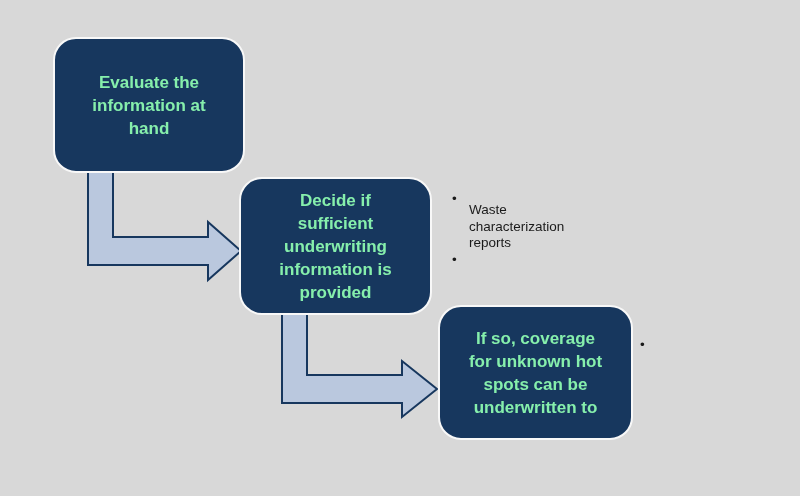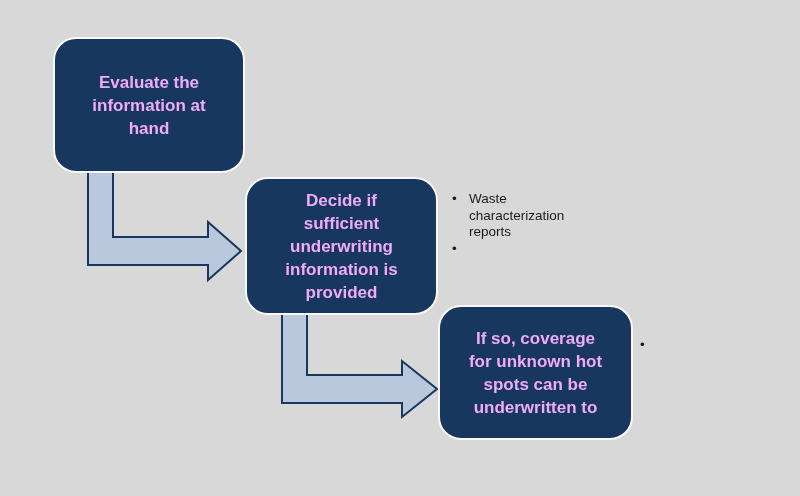--- a/index.html
+++ b/index.html
@@ -33,48 +33,49 @@
     box-sizing: border-box;
     background: #17375e;
     border: 2px solid #f8f8f8;
     border-radius: 23px;
     display: flex;
     align-items: center;
     justify-content: center;
     padding: 6px 10px;
   }
   .box-title {
-    color: #f0abfc;
+    color: #86efac;
     font-weight: bold;
     font-size: 17px;
     line-height: 23px;
     text-align: center;
     white-space: pre-line;
   }
   .box1 { left: 53px;  top: 37px;  width: 192px; height: 136px; }
-  .box2 { left: 245px; top: 177px; width: 193px; height: 138px; }
+  .box2 { left: 239px; top: 177px; width: 193px; height: 138px; }
   .box3 { left: 438px; top: 305px; width: 195px; height: 135px; }
 
   .notes {
     position: absolute;
     color: #1a1a1a;
     font-size: 13.5px;
     line-height: 16.7px;
   }
   .note {
     display: flex;
     align-items: flex-start;
   }
   .note .marker {
     flex: 0 0 17px;
     width: 17px;
     padding-left: 2px;
   }
   .note .note-text {
     white-space: pre-line;
+    margin-top: 11px;
   }
   .notes1 { left: 450px; top: 191px; width: 145px; }
   .notes2 { left: 638px; top: 337px; width: 158px; }
 </style>
 </head>
 <body>
 
 <div class="canvas">
 
   <svg class="arrows" viewBox="0 0 800 496" xmlns="http://www.w3.org/2000/svg">

